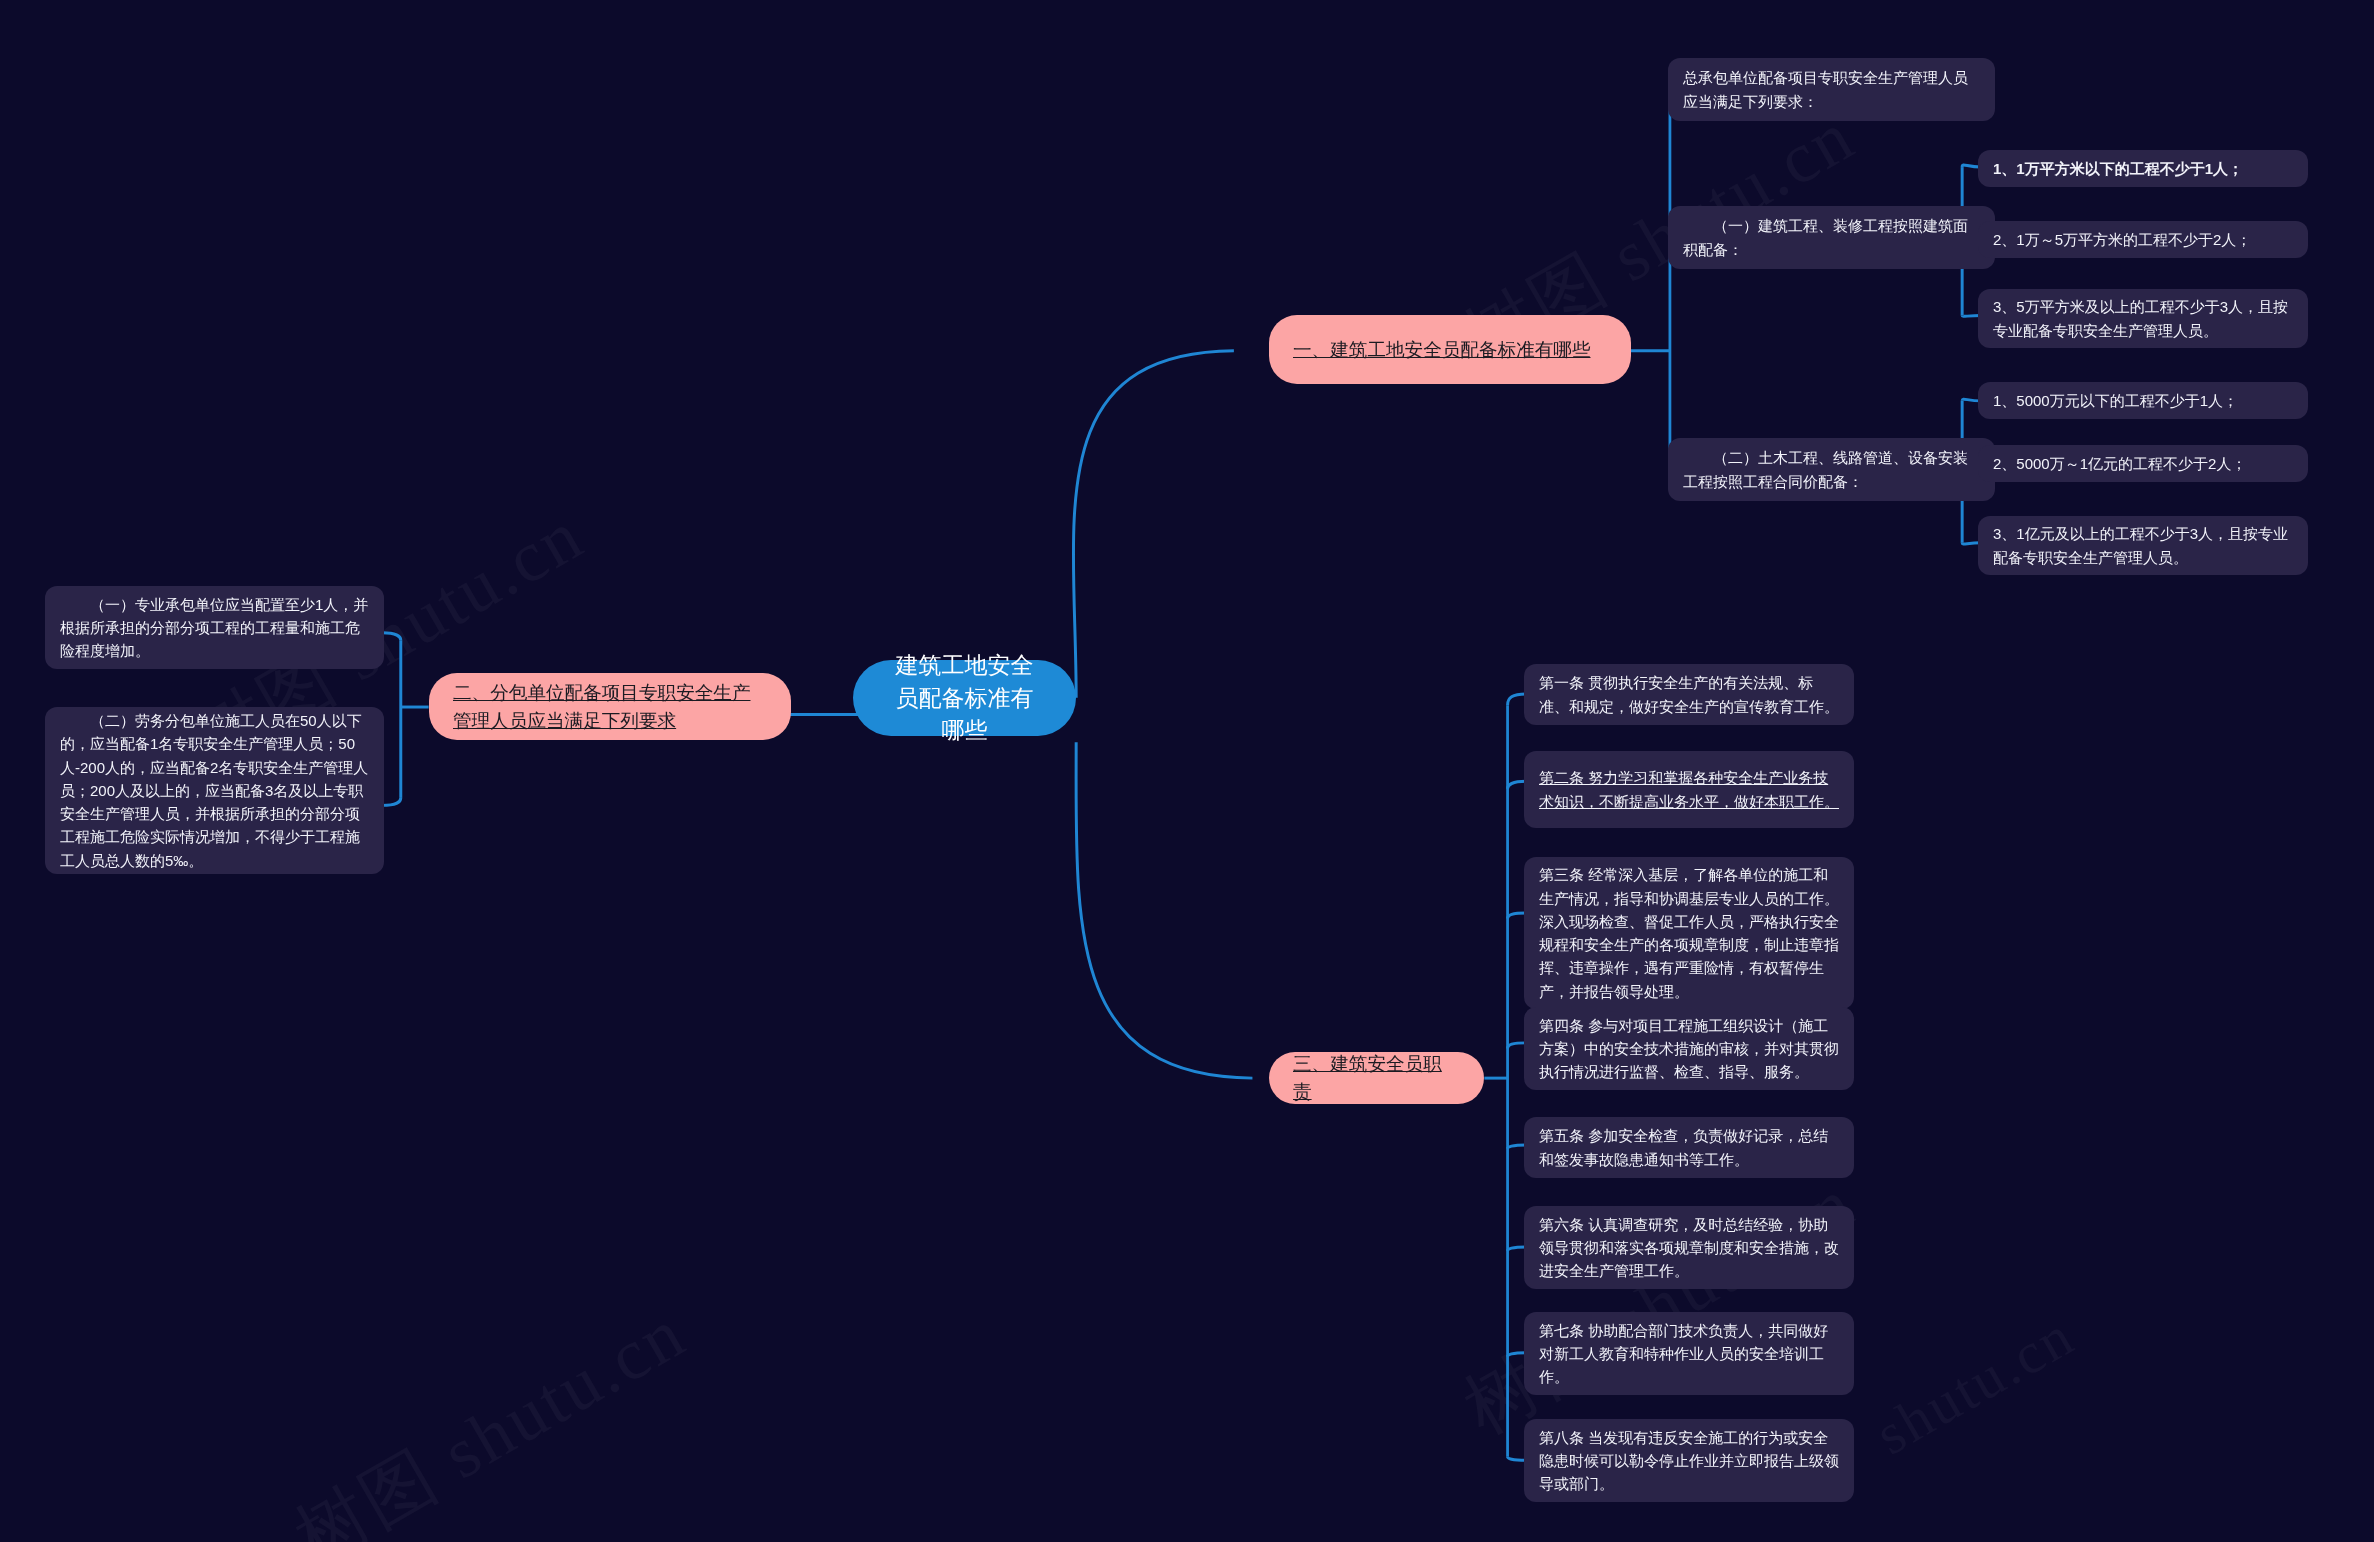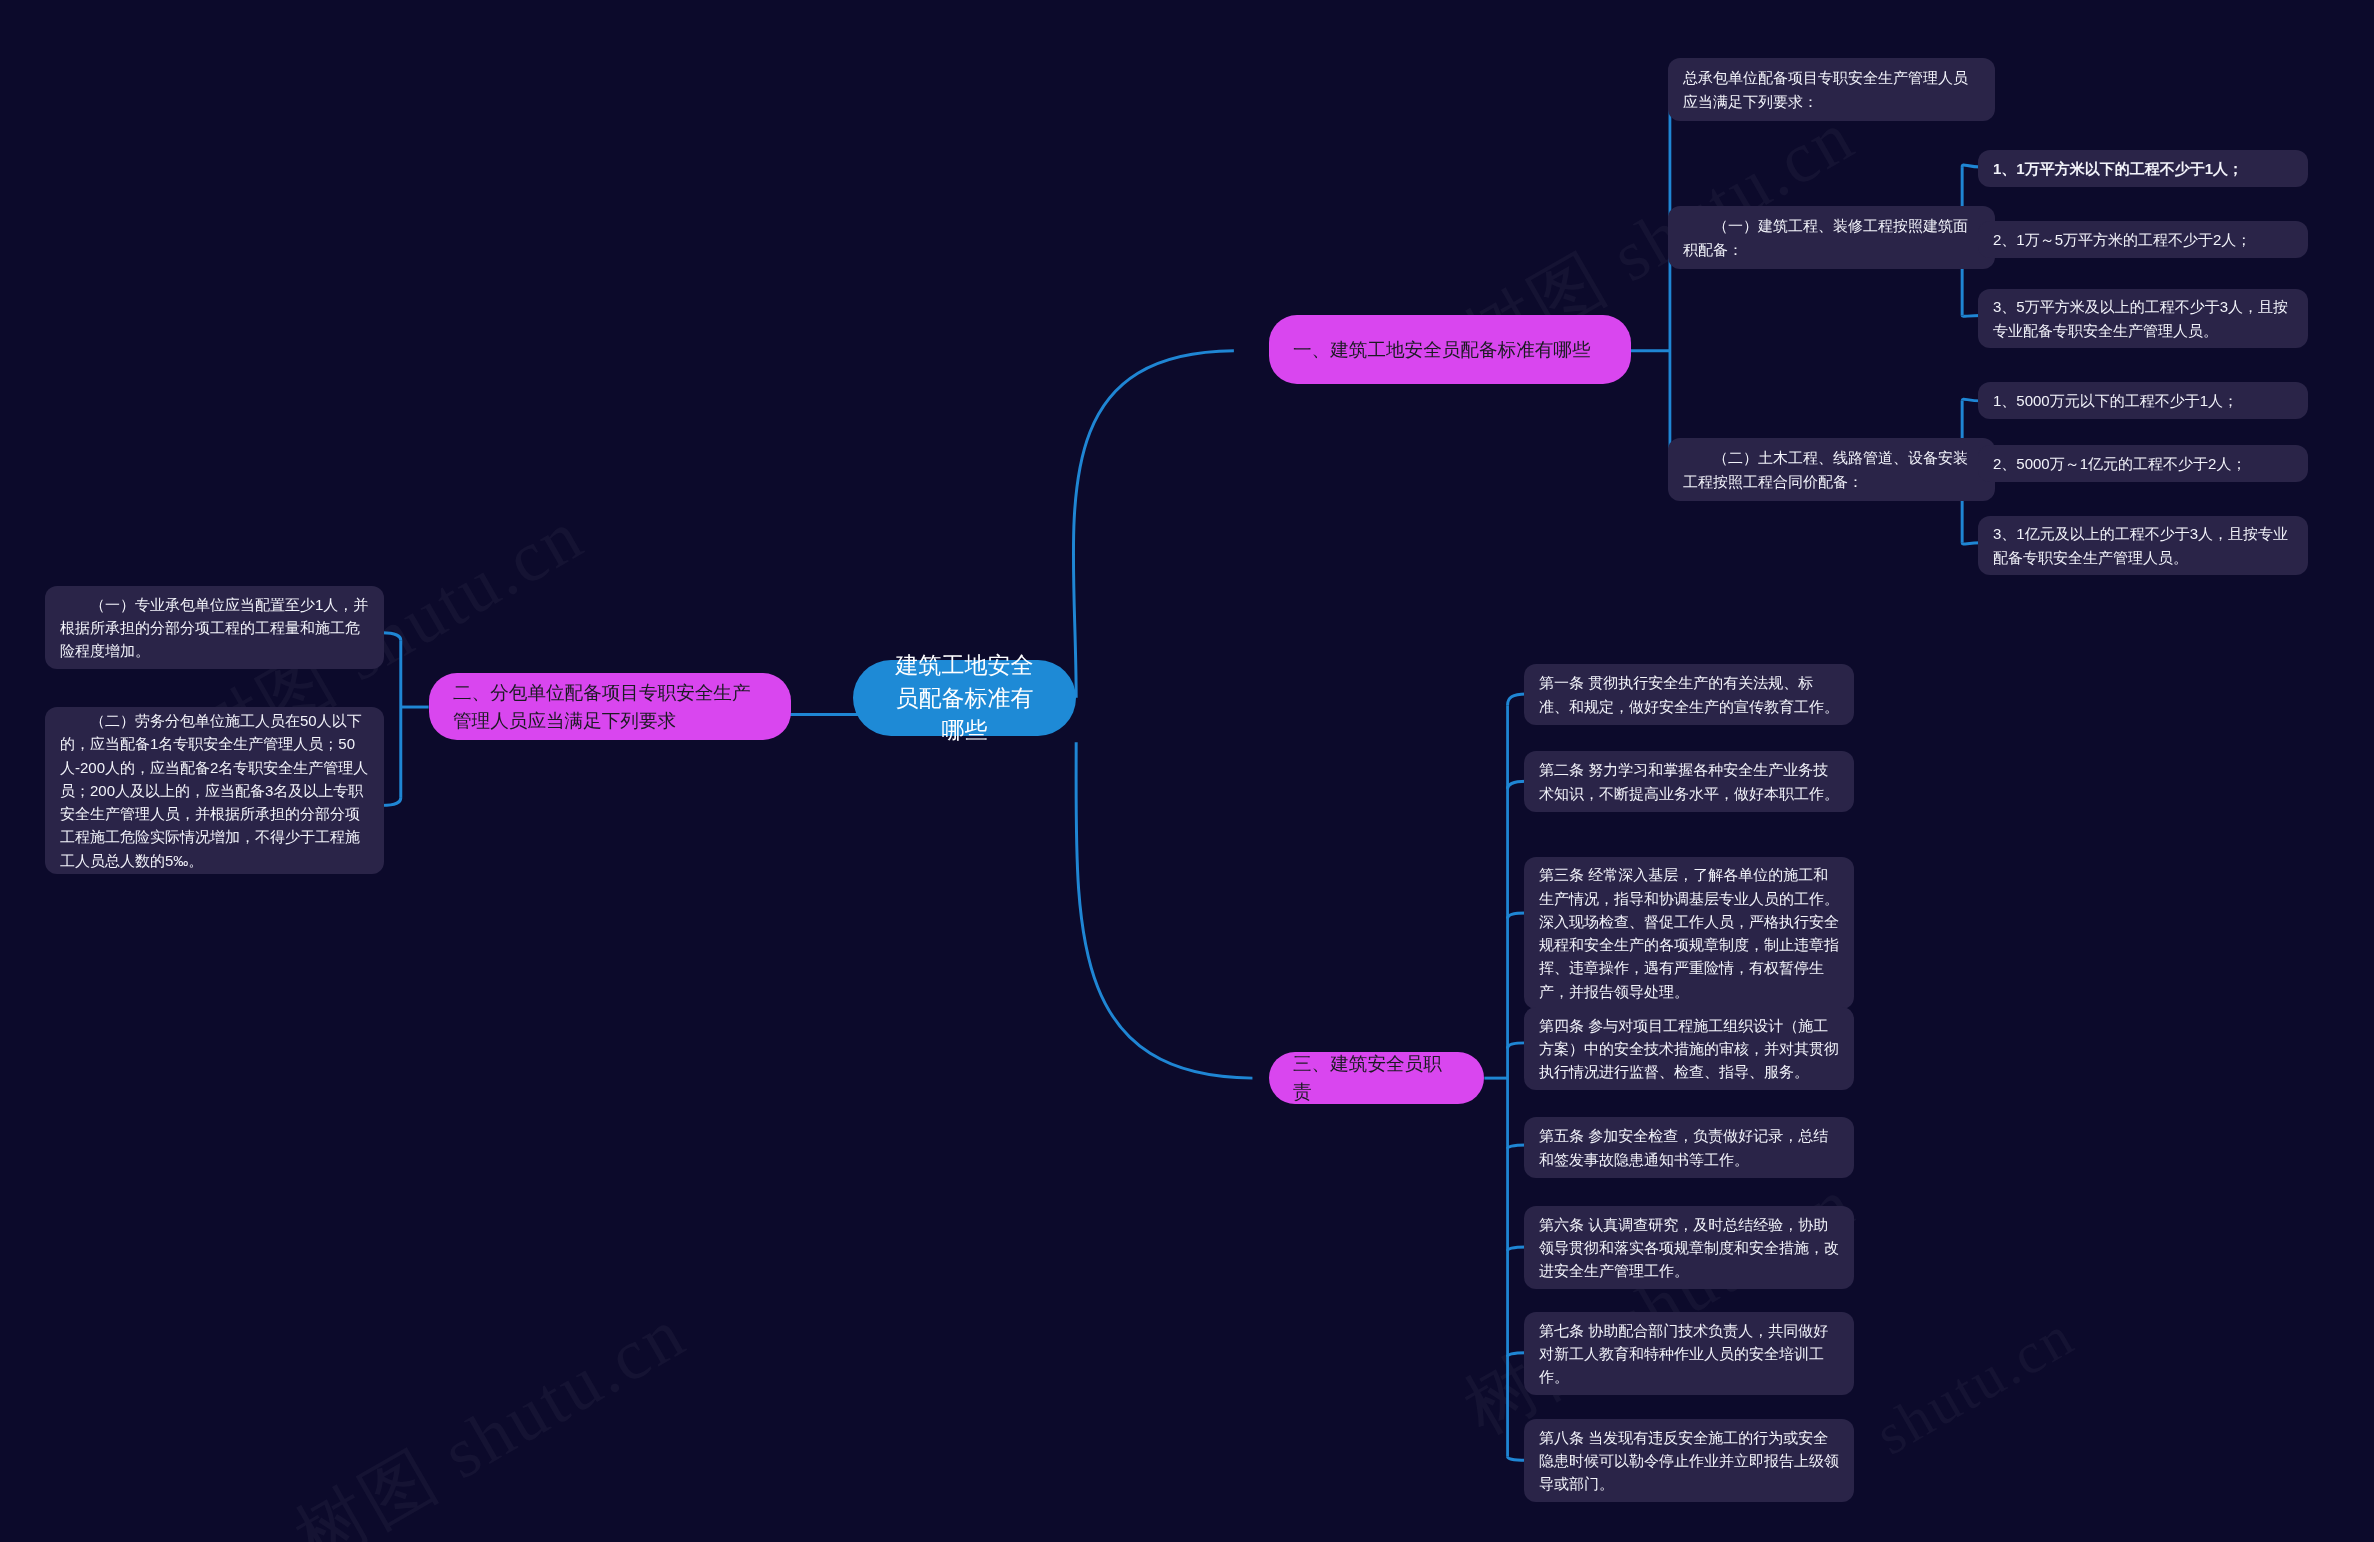--- a/index.html
+++ b/index.html
@@ -59,26 +59,27 @@
     font-size: 23px;
     line-height: 1.42;
     text-align: center;
     padding: 15px 32px;
     justify-content: center;
     box-shadow: 0 0 0 0 rgba(0,0,0,0);
   }
 
   
   .branch {
-    background: #d946ef;
+    background: #fca5a5;
     border-radius: 28px;
     color: #1b1b22;
     font-size: 18.6px;
     line-height: 1.5;
     padding: 18px 24px;
+    text-decoration: underline;
   }
 
   
   .leaf {
     background: #2a2448;
     border-radius: 12px;
     color: #f2f3fa;
     font-size: 15px;
     line-height: 1.55;
     padding: 9.3px 15px;
@@ -193,21 +194,21 @@
     <span class="txt">（二）劳务分包单位施工人员在50人以下的，应当配备1名专职安全生产管理人员；50人-200人的，应当配备2名专职安全生产管理人员；200人及以上的，应当配备3名及以上专职安全生产管理人员，并根据所承担的分部分项工程施工危险实际情况增加，不得少于工程施工人员总人数的5‰。</span>
   </div>
 
   <div class="node branch" style="left:1269px; top:1052px; width:215px; height:52px;">
     <span class="txt">三、建筑安全员职责</span>
   </div>
 
   <div class="node leaf" style="left:1524px; top:664px; width:330px; height:61px;">
     <span class="txt">第一条 贯彻执行安全生产的有关法规、标准、和规定，做好安全生产的宣传教育工作。</span>
   </div>
-  <div class="node leaf" style="left:1524px; top:751px; width:330px; height:61px;">
+  <div class="node leaf" style="left:1524px; top:751px; width:330px; height:77px;text-decoration:underline;">
     <span class="txt">第二条 努力学习和掌握各种安全生产业务技术知识，不断提高业务水平，做好本职工作。</span>
   </div>
   <div class="node leaf" style="left:1524px; top:837px; width:330px; height:152px;margin-top:20px;">
     <span class="txt">第三条 经常深入基层，了解各单位的施工和生产情况，指导和协调基层专业人员的工作。深入现场检查、督促工作人员，严格执行安全规程和安全生产的各项规章制度，制止违章指挥、违章操作，遇有严重险情，有权暂停生产，并报告领导处理。</span>
   </div>
   <div class="node leaf" style="left:1524px; top:1007px; width:330px; height:83px;">
     <span class="txt">第四条 参与对项目工程施工组织设计（施工方案）中的安全技术措施的审核，并对其贯彻执行情况进行监督、检查、指导、服务。</span>
   </div>
   <div class="node leaf" style="left:1524px; top:1117px; width:330px; height:61px;">
     <span class="txt">第五条 参加安全检查，负责做好记录，总结和签发事故隐患通知书等工作。</span>

